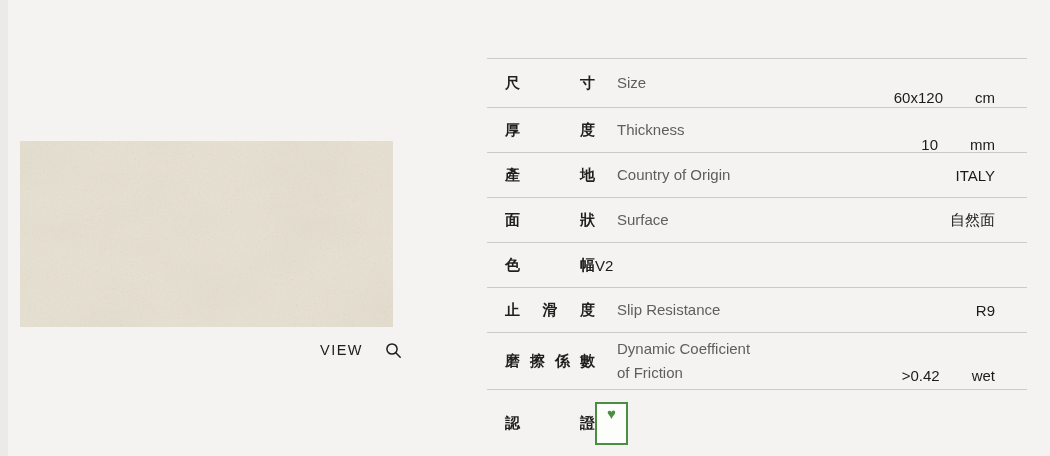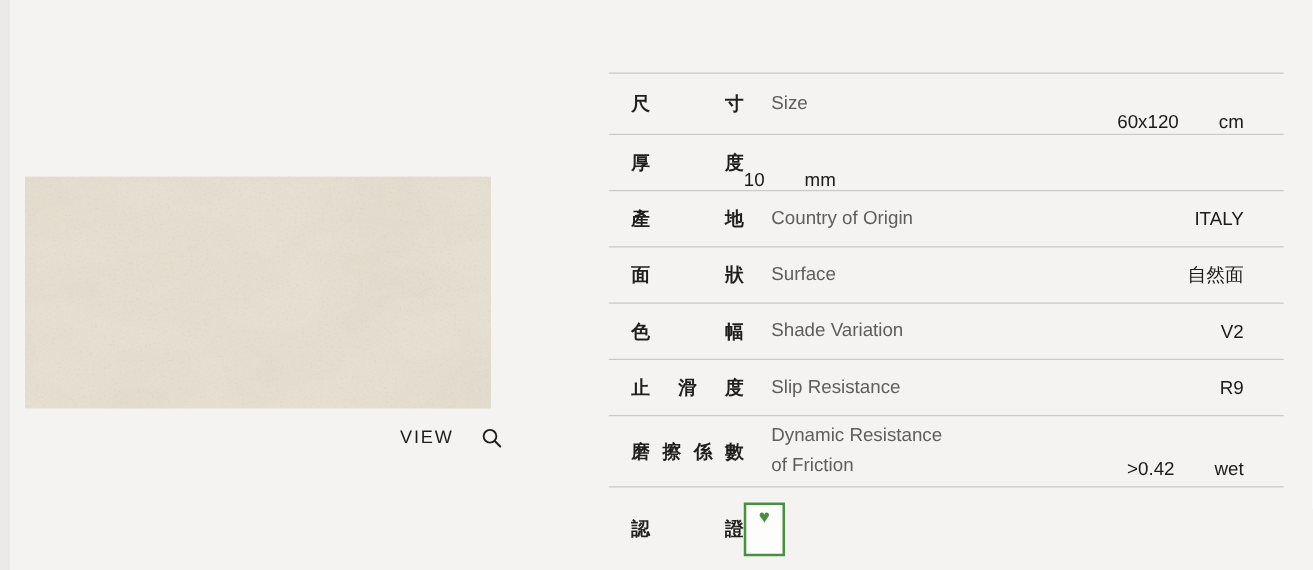--- a/index.html
+++ b/index.html
@@ -116,20 +116,21 @@
         <span class="val">60x120</span>
         <span class="unit">cm</span>
 
       </span>
     </div>
       <div class="spec-row">
       <span class="zh">
           <span>厚</span>
           <span>度</span>
         </span>
+      <span class="en">Thickness</span>
       <span class="val-group">
         <span class="val">10</span>
         <span class="unit">mm</span>
 
       </span>
     </div>
       <div class="spec-row">
       <span class="zh">
           <span>產</span>
           <span>地</span>
@@ -149,21 +150,20 @@
       <span class="val-group">
         <span class="val">自然面</span>
 
       </span>
     </div>
       <div class="spec-row">
       <span class="zh">
           <span>色</span>
           <span>幅</span>
         </span>
-      <span class="en">Shade Variation</span>
       <span class="val-group">
         <span class="val">V2</span>
 
       </span>
     </div>
       <div class="spec-row">
       <span class="zh">
           <span>止</span>
           <span>滑</span>
           <span>度</span>
@@ -174,21 +174,21 @@
 
       </span>
     </div>
       <div class="spec-row">
       <span class="zh">
           <span>磨</span>
           <span>擦</span>
           <span>係</span>
           <span>數</span>
         </span>
-      <span class="en">Dynamic Resistance
+      <span class="en">Dynamic Coefficient
 of Friction</span>
       <span class="val-group">
         <span class="val">&gt;0.42</span>
         <span class="unit">wet</span>
 
       </span>
     </div>
       <div class="spec-row">
       <span class="zh">
           <span>認</span>

